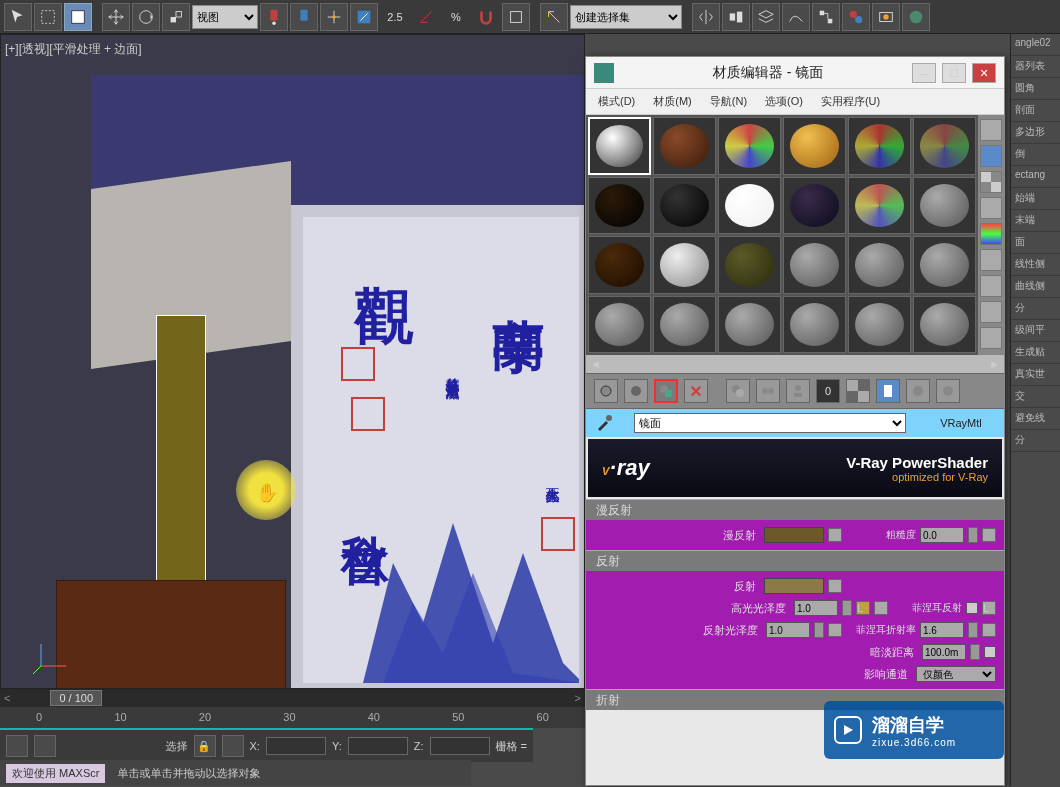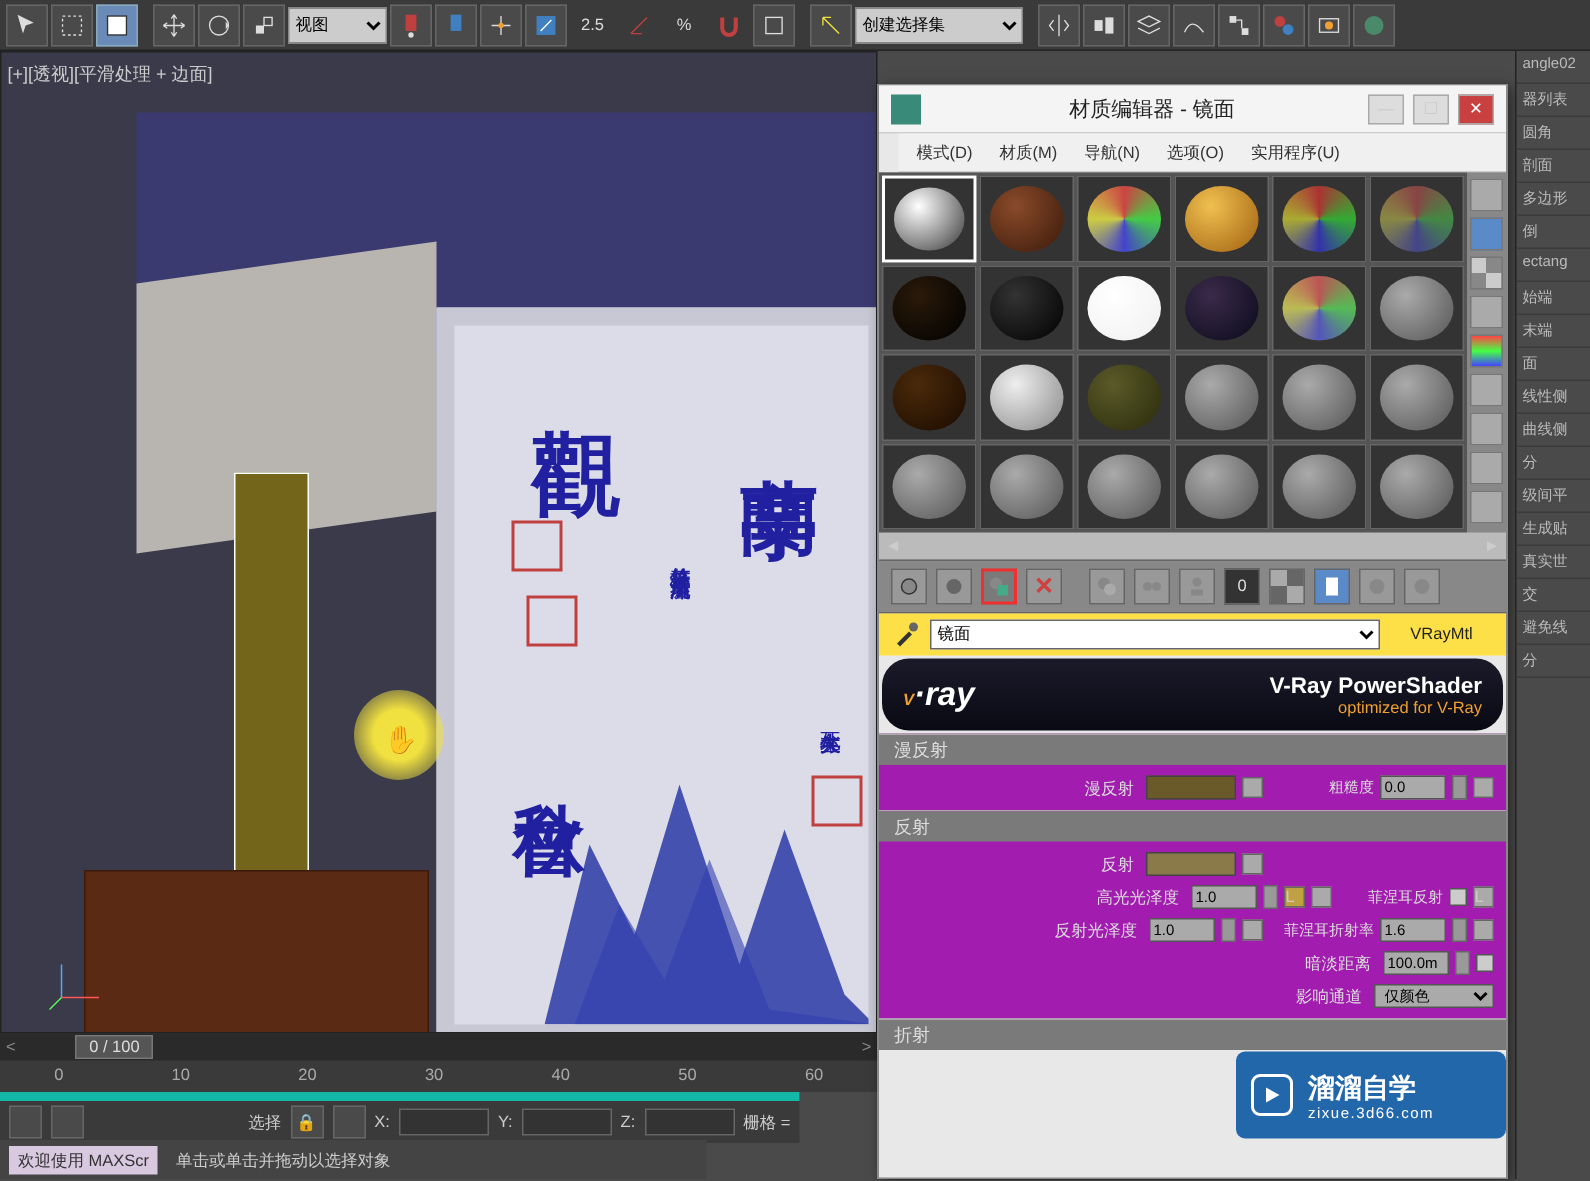--- a/index.html
+++ b/index.html
@@ -31,52 +31,52 @@
 .mtn-svg { width:100%; height:100%; }
 .highlight-dot { position:absolute; left:235px; top:425px; width:60px; height:60px; border-radius:50%; background:radial-gradient(circle,#f0e040 40%,rgba(240,224,64,0)); }
 .cursor-hand { position:absolute; left:255px; top:447px; font-size:18px; color:#000; }
 .axis-gizmo { position:absolute; left:30px; bottom:15px; }
 
 
 .timeline { position:absolute; left:0; top:688px; width:585px; height:40px; background:#3a3a3a; border-top:1px solid #222; }
 .tl-scrub { position:absolute; left:0; top:0; width:100%; height:18px; background:#2a2a2a; display:flex; align-items:center; }
 .tl-frame { background:#555; color:#ddd; padding:1px 8px; margin-left:40px; border:1px solid #777; }
 .tl-ticks { position:absolute; top:18px; width:100%; height:20px; display:flex; justify-content:space-around; color:#aaa; font-size:10px; align-items:flex-start; padding-top:4px; }
-.tl-keys { position:absolute; left:0; top:728px; width:533px; height:34px; background:#3a3a3a; display:flex; align-items:center; gap:6px; padding:0 6px; border-top:6px solid #14b8a6; }
+.tl-keys { position:absolute; left:0; top:728px; width:533px; height:34px; background:#3a3a3a; display:flex; align-items:center; gap:6px; padding:0 6px; border-top:2px solid #14b8a6; }
 .stat-row { position:absolute; left:0; top:760px; width:471px; height:26px; background:#444; display:flex; align-items:center; gap:12px; padding:0 6px; font-size:11px; color:#ccc; }
 .coord-field { width:60px; height:18px; background:#333; border:1px solid #666; color:#ddd; padding:0 4px; }
 
 
 .mat-editor { position:absolute; left:585px; top:56px; width:420px; height:730px; background:#e8e8e8; border:1px solid #888; box-shadow:2px 2px 8px rgba(0,0,0,0.5); }
 .mat-title { height:32px; background:#f4f4f4; display:flex; align-items:center; padding:0 8px; border-bottom:1px solid #ccc; }
 .mat-title-icon { width:20px; height:20px; background:#3a8a7a; margin-right:10px; }
 .mat-title-txt { flex:1; text-align:center; font-size:14px; color:#222; }
 .mat-title-btns { display:flex; gap:6px; }
 .win-btn { width:24px; height:20px; border:1px solid #aaa; background:#ddd; text-align:center; line-height:18px; cursor:pointer; }
 .win-btn.close { background:#c84040; color:#fff; }
-.mat-menu { height:26px; background:#f0f0f0; display:flex; align-items:center; gap:18px; padding:0 12px; color:#333; border-bottom:1px solid #ccc;margin-left:13px; }
+.mat-menu { height:26px; background:#f0f0f0; display:flex; align-items:center; gap:18px; padding:0 12px; color:#333; border-bottom:1px solid #ccc; }
 .mat-menu span { cursor:pointer; }
 .mat-body { display:flex; height:240px; background:#888; }
 .sample-grid { flex:1; display:grid; grid-template-columns:repeat(6,1fr); grid-template-rows:repeat(4,1fr); gap:2px; padding:2px; background:#555; overflow:hidden; }
 .sample-slot { background:#333; position:relative; border:1px solid #666; }
 .sample-slot.sel { border:2px solid #fff; }
 .sample-ball { position:absolute; inset:6px; border-radius:50%; }
 .side-tools { width:26px; background:#888; display:flex; flex-direction:column; gap:4px; padding:4px 2px; }
 .side-btn { width:22px; height:22px; background:#aaa; border:1px solid #777; cursor:pointer; }
 .sample-scroll { height:18px; background:#bbb; display:flex; justify-content:space-between; align-items:center; padding:0 4px; }
 .mat-toolbar { height:36px; background:#888; display:flex; align-items:center; gap:6px; padding:0 8px; border-top:1px solid #666; border-bottom:1px solid #666; }
 .mt-btn { width:24px; height:24px; background:#999; border:1px solid #666; cursor:pointer; display:flex; align-items:center; justify-content:center; }
 .mt-btn.hl { border:2px solid #f03030; background:#7a7a7a; }
 .mt-btn.x { color:#d04040; font-weight:bold; font-size:16px; }
 .mt-btn.active { background:#5a8ac8; }
-.mat-name-row { height:28px; background:#fde047; display:flex; align-items:center; gap:6px; padding:0 8px; }
+.mat-name-row { height:28px; background:#7dd3fc; display:flex; align-items:center; gap:20px; padding:0 8px; }
 .dropper { width:20px; height:20px; }
 .mat-name-sel { flex:1; height:20px; background:#fff; border:1px solid #666; }
 .mat-type { width:70px; text-align:center; color:#222; }
-.vray-banner { height:48px; background:linear-gradient(#1a1a2a,#0a0a14); display:flex; align-items:center; padding:0 14px; margin:2px; color:#fff;border-radius:18px; }
+.vray-banner { height:58px; background:linear-gradient(#1a1a2a,#0a0a14); display:flex; align-items:center; padding:0 14px; margin:2px; color:#fff; }
 .vray-logo { font-size:22px; font-weight:bold; font-style:italic; }
 .vray-logo .v { color:#f0a030; }
 .vray-sub { margin-left:auto; text-align:right; }
 .vray-sub .t1 { font-size:15px; font-weight:bold; }
 .vray-sub .t2 { font-size:11px; color:#f0a030; }
 .rollout { background:#a21caf; border-top:1px solid #aaa; }
 .ro-header { height:20px; background:#7a7a7a; color:#ddd; padding:2px 10px; font-size:12px; }
 .ro-body { padding:4px 8px; }
 .param-row { display:flex; align-items:center; height:22px; gap:4px; }
 .param-lbl { flex:1; text-align:right; color:#ddd; padding-right:4px; }

